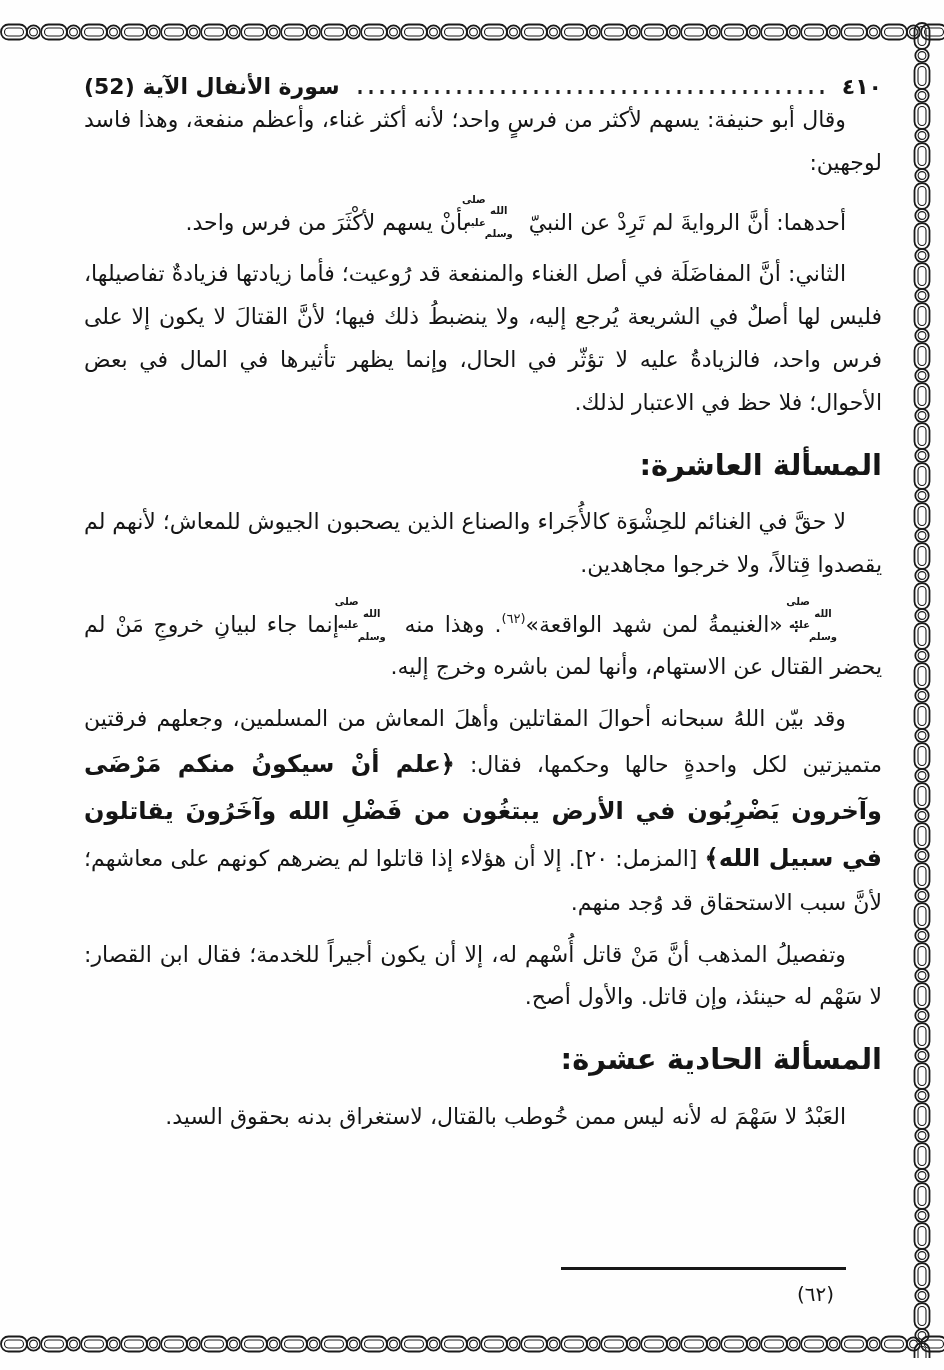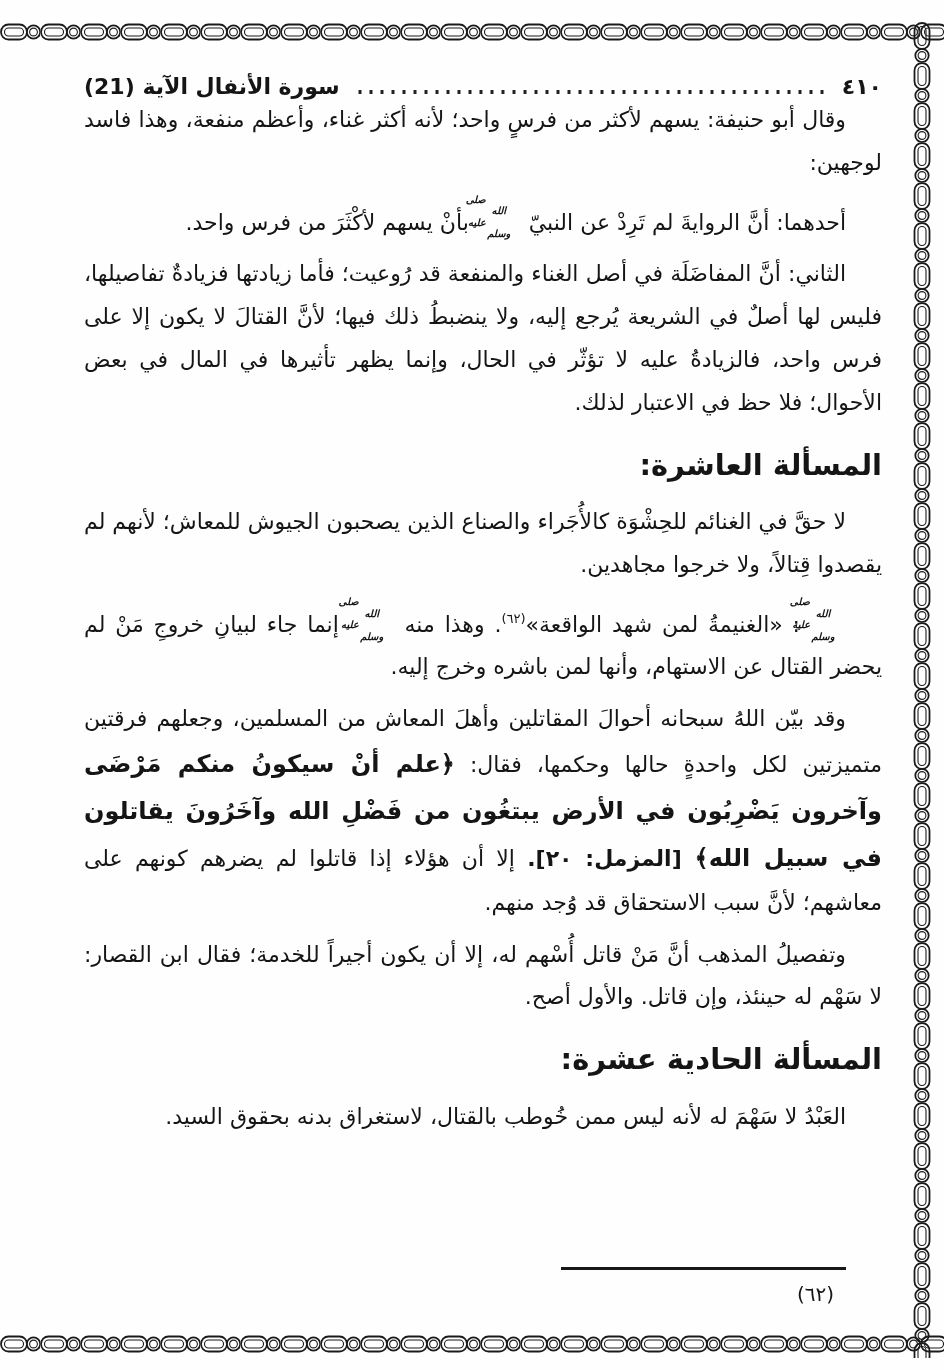--- a/index.html
+++ b/index.html
@@ -39,29 +39,29 @@
     flex:0 0 auto;
     font-size:22px;line-height:1.95;
     text-align:justify;
   }
   .body-text p{margin:0 0 9px 0;text-indent:36px;}
   .masala{
     font-size:29px;font-weight:bold;
     margin:12px 0 8px 0;text-indent:0;
   }
   .verse{font-weight:bold;font-size:24px;}
-  .cite{font-weight:bold;}
+  .cite{font-weight:normal;}
   .quote{}
   .fn-ref{font-size:13px;vertical-align:super;line-height:0;}
   .saw{
     display:inline-block;width:46px;
     font-size:10px;line-height:1.15;font-weight:bold;
     text-align:center;vertical-align:-8px;
   }
-  .saw span{display:block;font-style:italic;}
+  .saw span{display:block;}
   .spacer{flex:1 1 auto;}
   
   .footnote{flex:0 0 auto;font-size:20px;}
   .fn-rule{width:285px;height:3px;background:#181818;margin:0 36px 12px 0;}
   .fn-line{display:flex;gap:26px;padding-right:48px;align-items:baseline;}
   .fn-marker{white-space:nowrap;}
 </style>
 </head>
 <body>
 
@@ -98,21 +98,21 @@
     <svg width="944" height="20">
         <rect width="944" height="20" fill="url(#chainH)"></rect>
       </svg>
   </div>
 
   <div class="content">
 
     <div class="header">
       <span class="page-num">٤١٠</span>
       <span class="leader"></span>
-      <span class="header-title">سورة الأنفال الآية (21)</span>
+      <span class="header-title">سورة الأنفال الآية (52)</span>
     </div>
 
     <div class="body-text">
 
       <p>وقال أبو حنيفة: يسهم لأكثر من فرسٍ واحد؛ لأنه أكثر غناء، وأعظم منفعة، وهذا فاسد لوجهين:</p>
 
       <p><span>أحدهما: أنَّ الروايةَ لم تَرِدْ عن النبيّ </span><span class="saw"><span>صلى الله</span><span>عليه وسلم</span></span><span> بأنْ يسهم لأكْثَرَ من فرس واحد.</span></p>
 
       <p>الثاني: أنَّ المفاضَلَة في أصل الغناء والمنفعة قد رُوعيت؛ فأما زيادتها فزيادةٌ تفاصيلها، فليس لها أصلٌ في الشريعة يُرجع إليه، ولا ينضبطُ ذلك فيها؛ لأنَّ القتالَ لا يكون إلا على فرس واحد، فالزيادةُ عليه لا تؤثّر في الحال، وإنما يظهر تأثيرها في المال في بعض الأحوال؛ فلا حظ في الاعتبار لذلك.</p>
 

